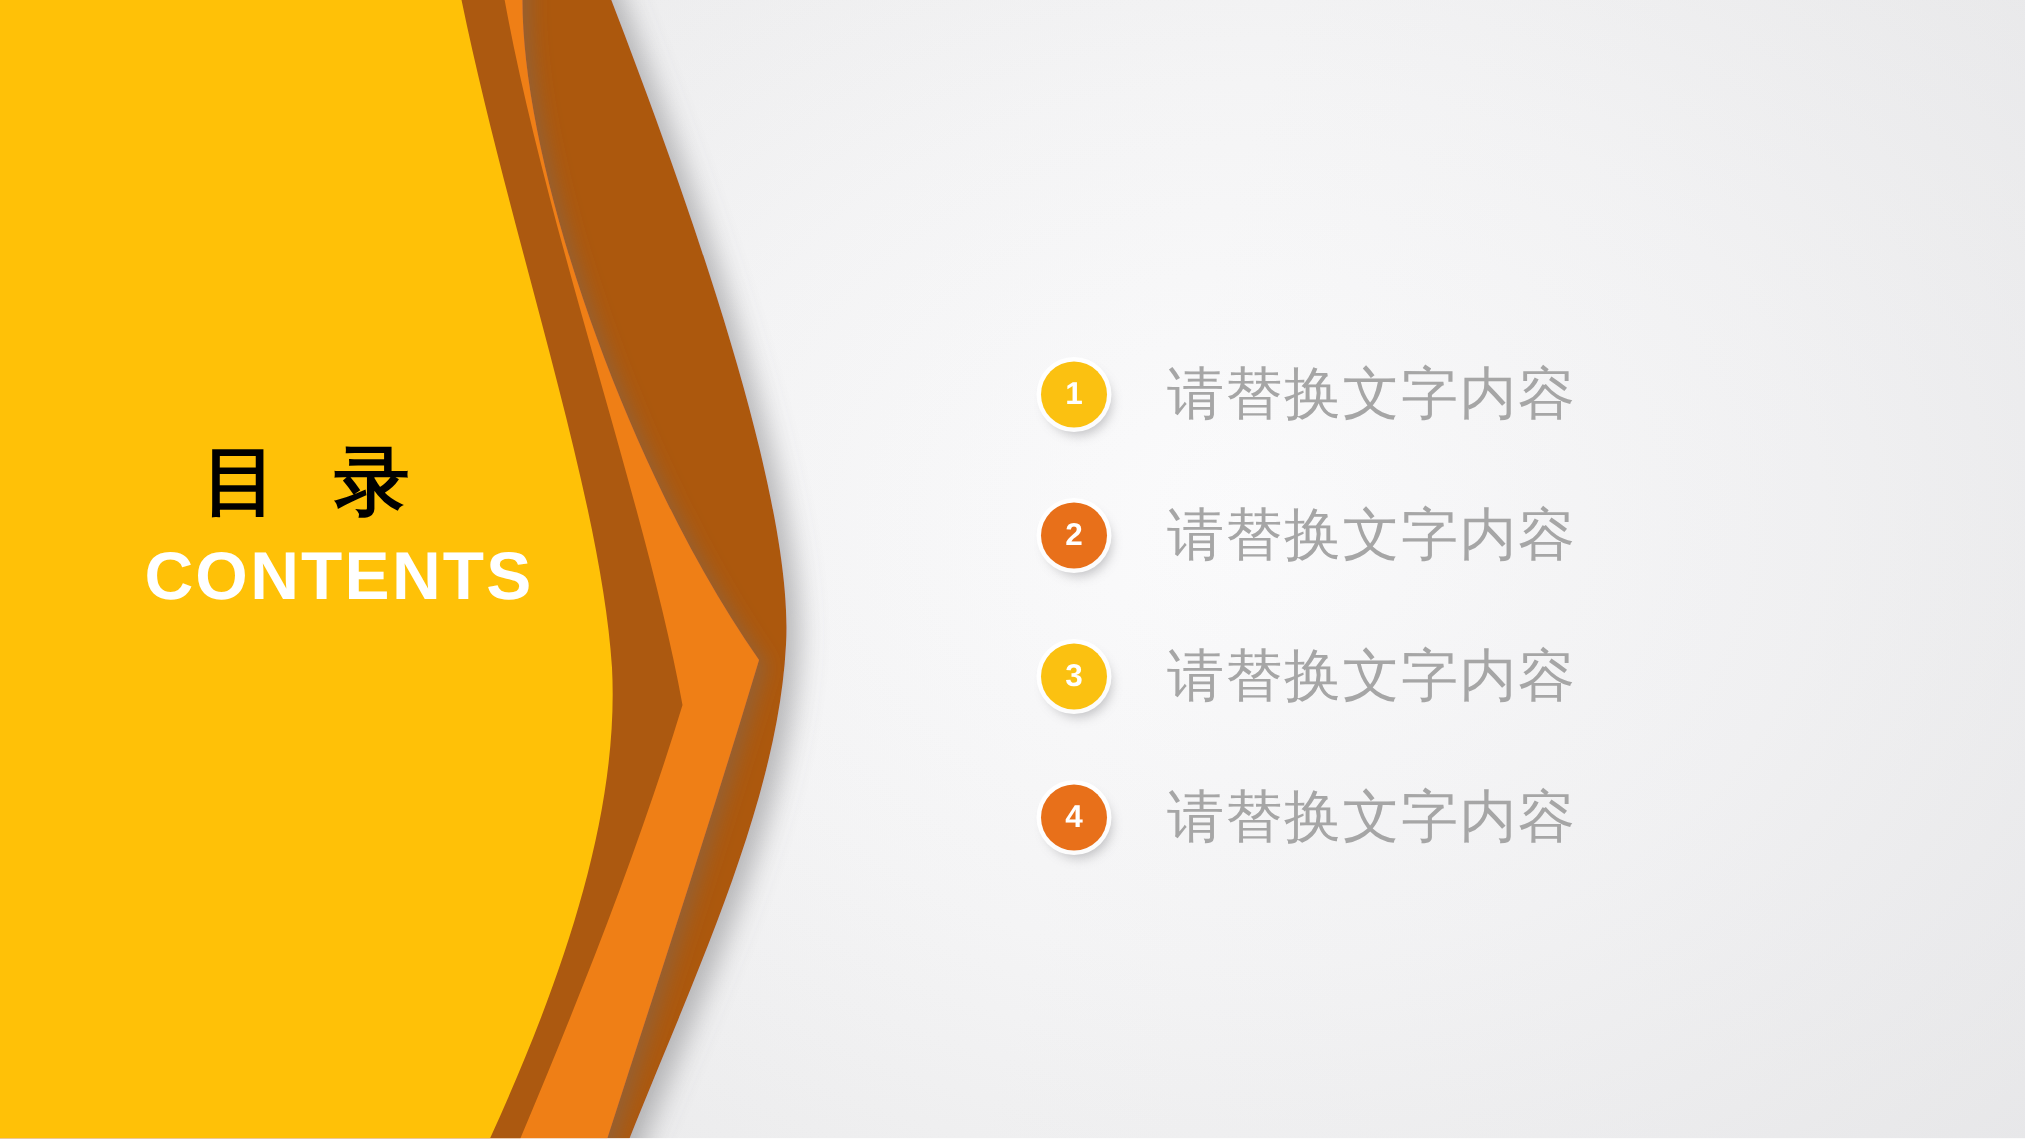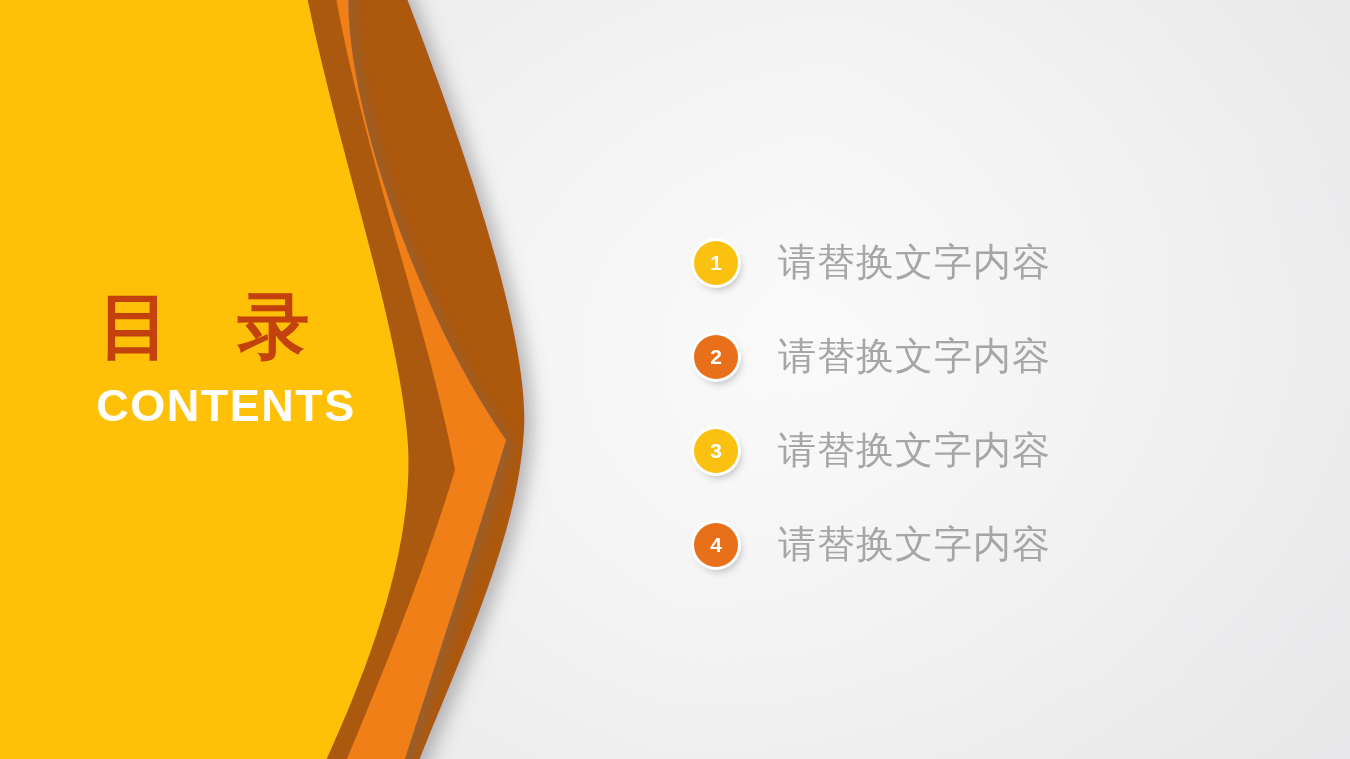--- a/index.html
+++ b/index.html
@@ -42,27 +42,27 @@
   .title-block {
     position: absolute;
     left: 0;
     top: 296px;
     width: 408px;
     text-align: center;
     z-index: 6;
     user-select: none;
   }
   .title-cn {
-    color: #c2410c;
-    font-size: 72px;
+    color: #000000;
+    font-size: 50px;
     font-weight: bold;
     line-height: 1.0;
     letter-spacing: 12px;
     text-indent: 12px;
-    font-family: Liberation Mono, monospace;
+    font-family: Liberation Sans, sans-serif;
     white-space: pre;
   }
   .title-en {
     color: #ffffff;
     font-size: 45px;
     font-weight: bold;
     line-height: 1.05;
     letter-spacing: 1.5px;
     margin-top: 14px;
     font-family: "Liberation Sans", sans-serif;

